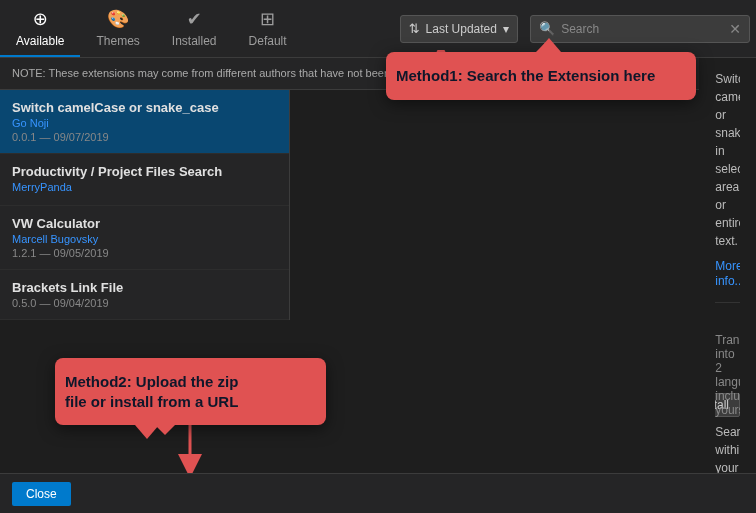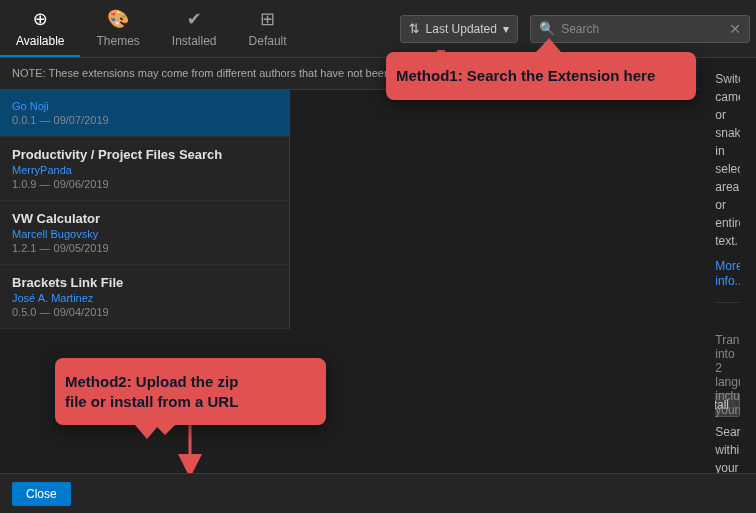--- a/index.html
+++ b/index.html
@@ -324,39 +324,38 @@
 
 <div class="main-content">
 
   <div>
 
     <div class="notice">NOTE: These extensions may come from different authors that have not been checked. Be cautious when installing extensions from an u...</div>
 
     <div class="ext-list">
 
       <div class="ext-item selected">
+        <div class="ext-item-name">Switch camelCase or snake_case</div>
         <div class="ext-item-author">Go Noji</div>
         <div class="ext-item-version">0.0.1 — 09/07/2019</div>
       </div>
 
       <div class="ext-item">
         <div class="ext-item-name">Productivity / Project Files Search</div>
         <div class="ext-item-author">MerryPanda</div>
-        <div class="ext-item-version">1.0.9 — 09/06/2019</div>
       </div>
 
       <div class="ext-item">
         <div class="ext-item-name">VW Calculator</div>
         <div class="ext-item-author">Marcell Bugovsky</div>
         <div class="ext-item-version">1.2.1 — 09/05/2019</div>
       </div>
 
       <div class="ext-item">
         <div class="ext-item-name">Brackets Link File</div>
-        <div class="ext-item-author">José A. Martinez</div>
         <div class="ext-item-version">0.5.0 — 09/04/2019</div>
       </div>
 
     </div>
   </div>
 
   <div class="ext-detail">
 
     <div class="detail-section">
       

